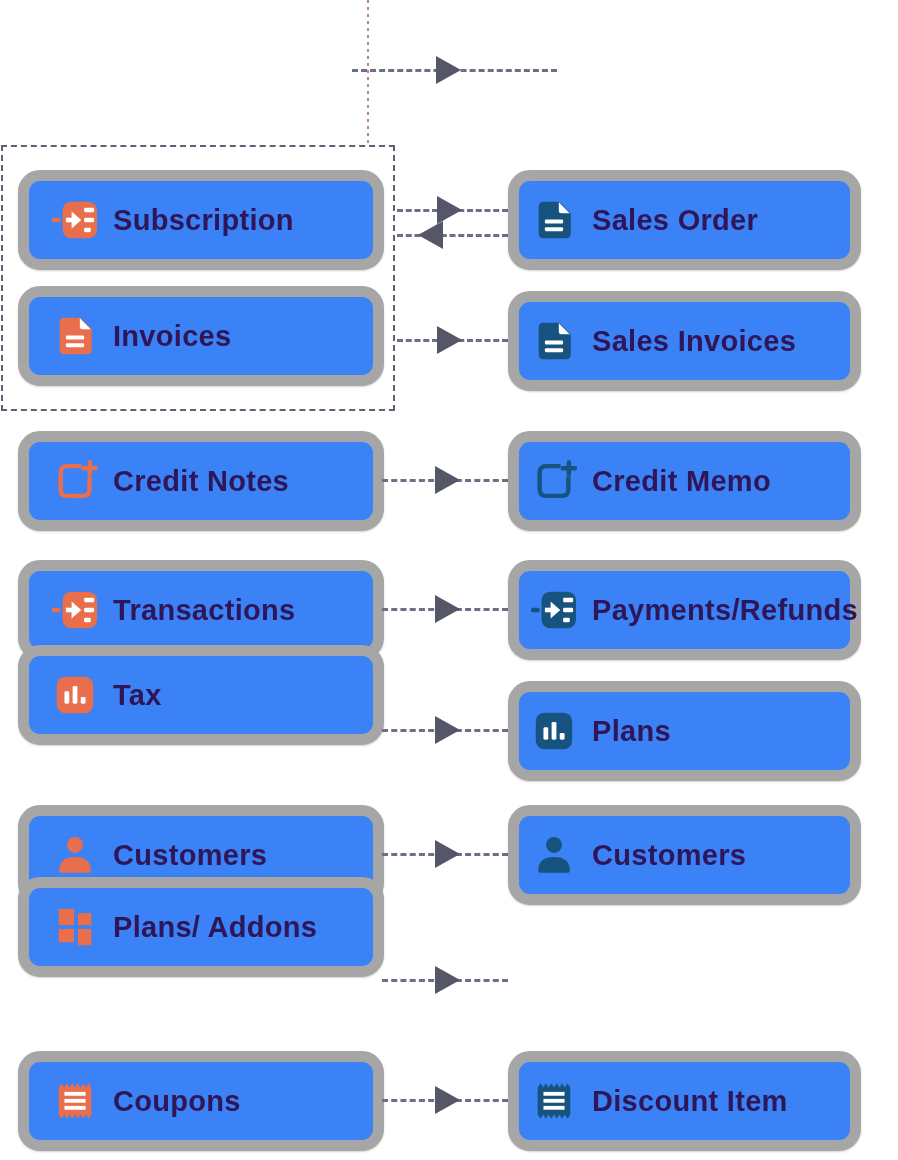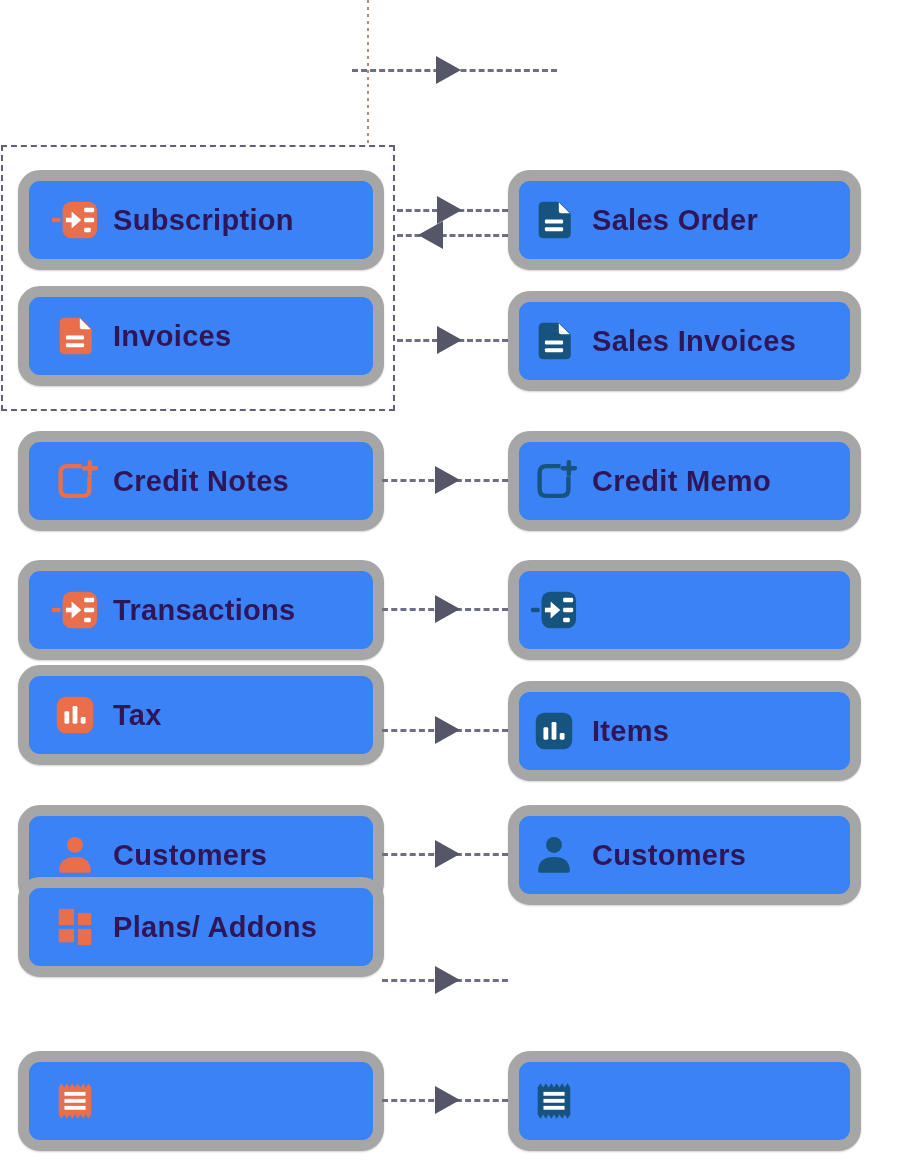--- a/index.html
+++ b/index.html
@@ -170,37 +170,38 @@
     <span class="label">Transactions</span>
   </div>
   <div class="arrow" style="left:382px;top:610px;width:126px">
     <div class="dash"></div>
       <div class="head-right" style="left:53px"></div>
   </div>
   <div class="box right-col" style="top:560px">
     <svg class="ic blue">
         <use href="#sym-arrow-list"></use>
       </svg>
-  </div>
-
-  <div class="box left-col" style="top:665px">
+    <span class="label">Payments/Refunds</span>
+  </div>
+
+  <div class="box left-col" style="top:645px">
     <svg class="ic orange">
         <use href="#sym-bars"></use>
       </svg>
     <span class="label">Tax</span>
   </div>
   <div class="arrow" style="left:382px;top:731px;width:126px">
     <div class="dash"></div>
       <div class="head-right" style="left:53px"></div>
   </div>
   <div class="box right-col" style="top:681px">
     <svg class="ic blue">
         <use href="#sym-bars"></use>
       </svg>
-    <span class="label">Items</span>
+    <span class="label">Plans</span>
   </div>
 
   <div class="box left-col" style="top:805px">
     <svg class="ic orange">
         <use href="#sym-person"></use>
       </svg>
     <span class="label">Customers</span>
   </div>
   <div class="arrow" style="left:382px;top:855px;width:126px">
     <div class="dash"></div>
@@ -221,24 +222,26 @@
   </div>
   <div class="arrow" style="left:382px;top:981px;width:126px">
     <div class="dash"></div>
       <div class="head-right" style="left:53px"></div>
   </div>
 
   <div class="box left-col" style="top:1051px">
     <svg class="ic orange">
         <use href="#sym-ticket"></use>
       </svg>
+    <span class="label">Coupons</span>
   </div>
   <div class="arrow" style="left:382px;top:1101px;width:126px">
     <div class="dash"></div>
       <div class="head-right" style="left:53px"></div>
   </div>
   <div class="box right-col" style="top:1051px">
     <svg class="ic blue">
         <use href="#sym-ticket"></use>
       </svg>
+    <span class="label">Discount Item</span>
   </div>
 
 </div>
 
 </body></html>

